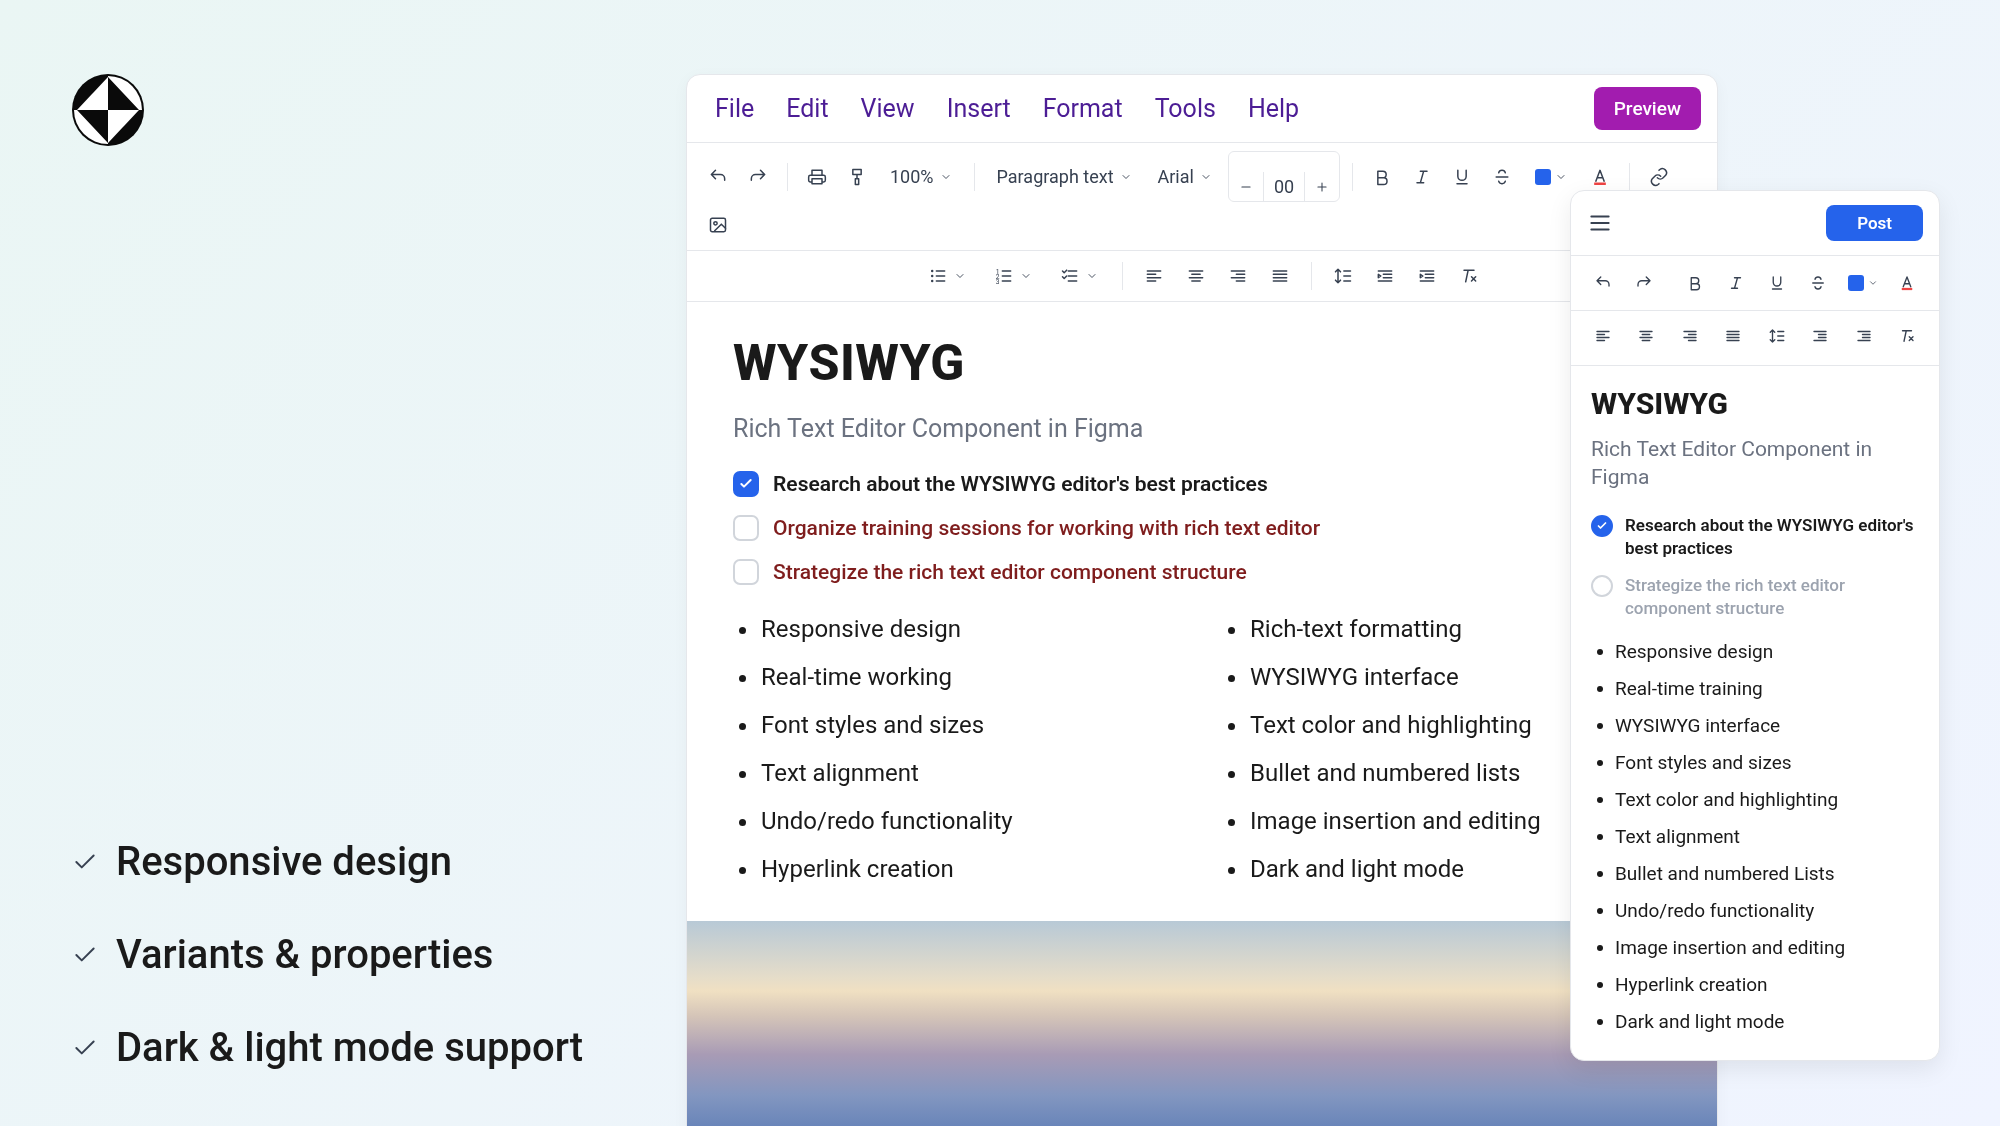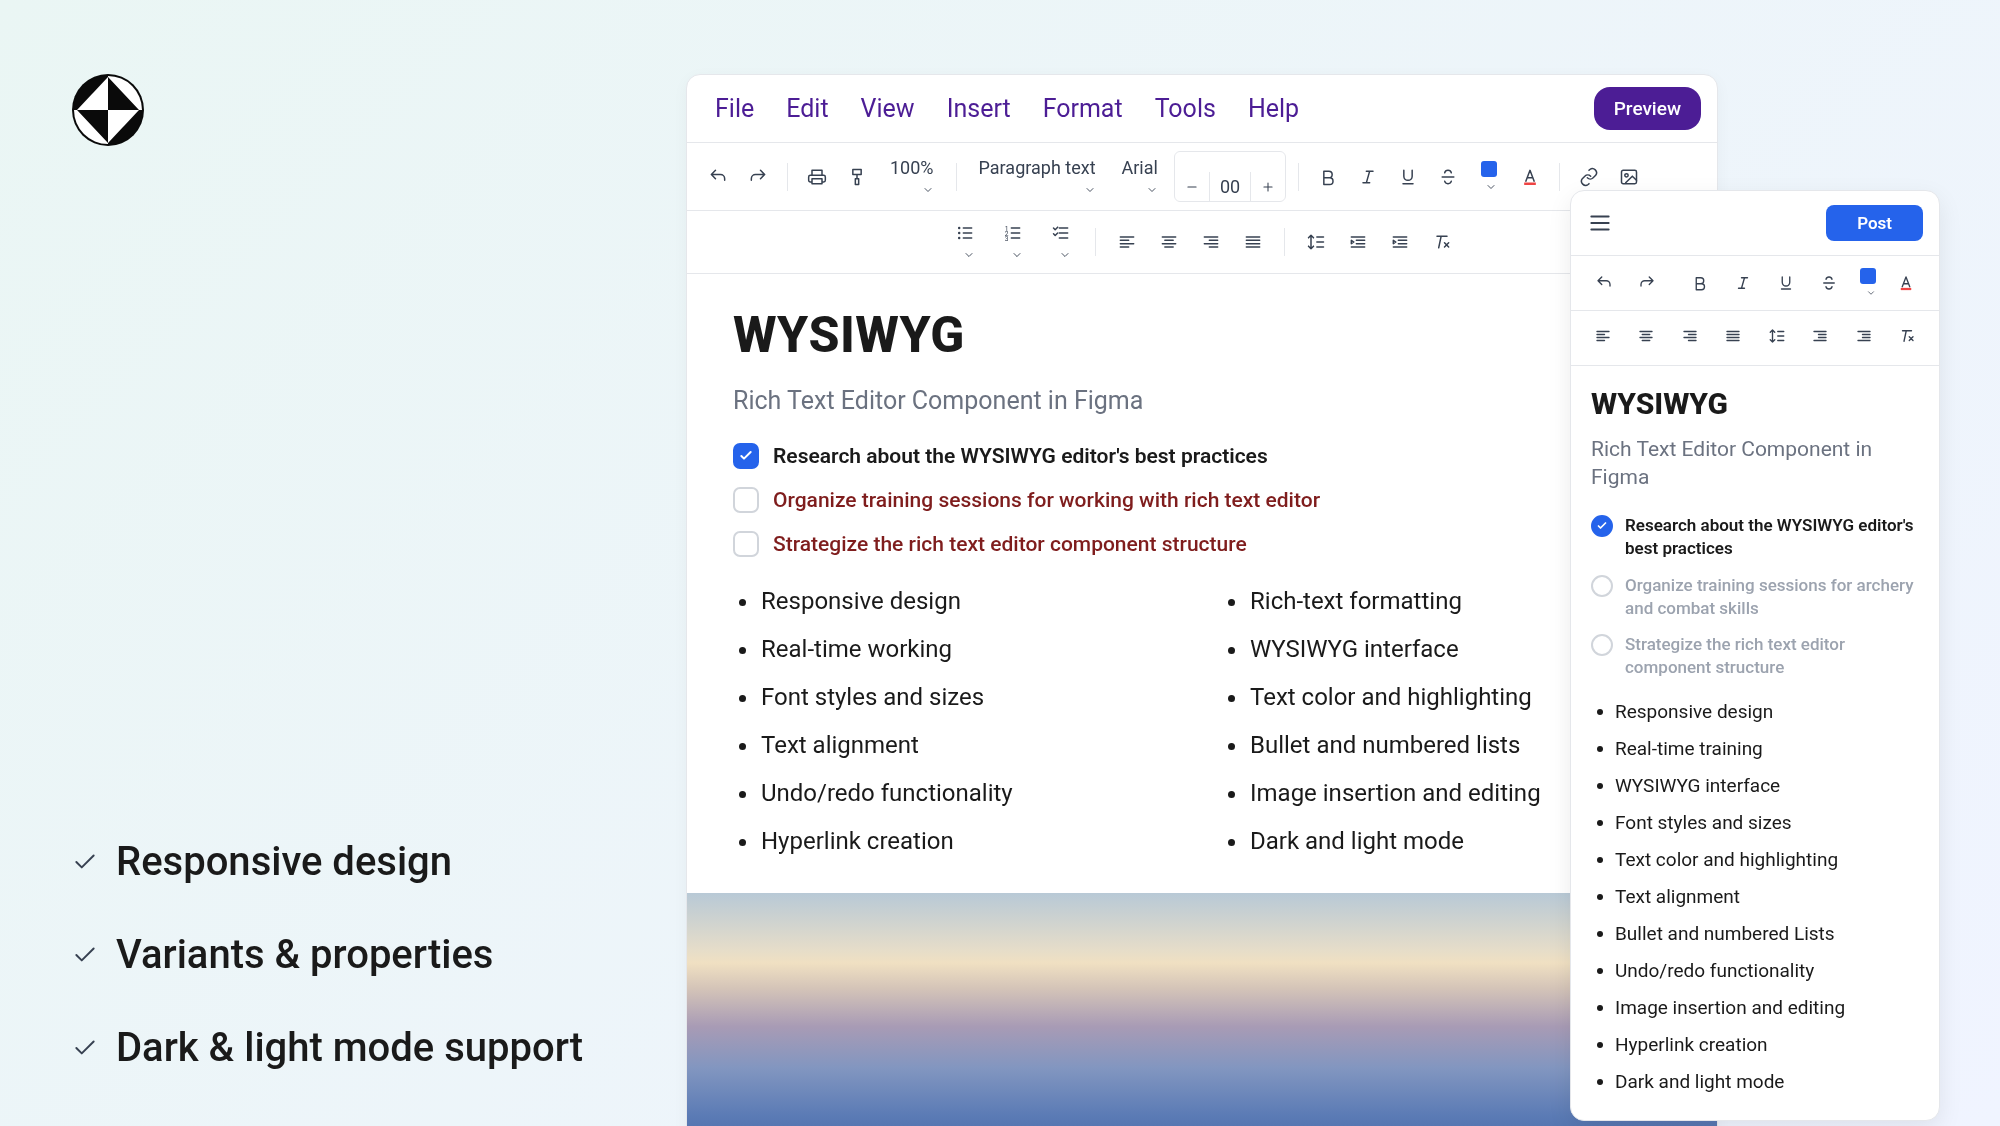--- a/index.html
+++ b/index.html
@@ -41,38 +41,38 @@
     display: flex; align-items: center; justify-content: space-between;
     padding: 12px 16px;
     border-bottom: 1px solid #e5e7eb;
   }
   .menu-items { display: flex; gap: 8px; }
   .menu-item {
     padding: 6px 12px; font-size: 25px; color: #4c1d95;
     border-radius: 6px; cursor: pointer;
   }
   .preview-btn {
-    background: #4c1d95; color: #fff;
-    padding: 10px 20px; border-radius: 16px;
+    background: #a21caf; color: #fff;
+    padding: 10px 20px; border-radius: 8px;
     font-size: 19px; font-weight: 500; cursor: pointer;
   }
   .toolbar {
     display: flex; align-items: center; flex-wrap: wrap;
     padding: 8px 14px; gap: 6px;
     border-bottom: 1px solid #e5e7eb;
     font-size: 18px; color: #374151;
   }
   .toolbar-row2 {
     display: flex; align-items: center; justify-content: center;
     padding: 8px 14px; gap: 8px;
     border-bottom: 1px solid #e5e7eb;
   }
   .tb-btn { display: inline-flex; align-items: center; justify-content: center; width: 34px; height: 34px; border-radius: 6px; cursor: pointer; }
   .tb-sep { width: 1px; height: 28px; background: #e5e7eb; margin: 0 6px; }
-  .tb-select { display: inline-flex; align-items: flex-end; gap: 6px; padding: 4px 10px; border-radius: 6px; cursor: pointer; font-size: 18px; white-space: nowrap; flex-direction: column; }
+  .tb-select { display: inline-flex; align-items: center; gap: 6px; padding: 4px 10px; border-radius: 6px; cursor: pointer; font-size: 18px; white-space: nowrap; }
   .tb-color-swatch { width: 16px; height: 16px; background: #2563eb; border-radius: 3px; }
   .tb-font-box { display: flex; align-items: center; border: 1px solid #e5e7eb; border-radius: 6px; overflow: hidden; }
   .tb-font-box .seg { padding: 4px 10px; display: flex; align-items: center; justify-content: center; cursor: pointer; margin-top: 20px; }
   .tb-font-box .seg.mid { border-left: 1px solid #e5e7eb; border-right: 1px solid #e5e7eb; min-width: 40px; justify-content: center; }
   .doc-body { padding: 32px 46px 0 46px; }
   .doc-title { font-size: 50px; font-weight: 800; letter-spacing: 0.5px; margin-bottom: 22px; }
   .doc-subtitle { font-size: 25px; color: #6b7280; margin-bottom: 28px; }
   .task { display: flex; align-items: center; gap: 14px; margin-bottom: 18px; font-size: 21px; font-weight: 600; }
   .task.dim { color: #7f1d1d; font-weight: 500; }
   .chk { width: 26px; height: 26px; border-radius: 7px; border: 2px solid #d1d5db; flex-shrink: 0; display: flex; align-items: center; justify-content: center; }
@@ -499,24 +499,20 @@
     <div class="m-task">
       <div class="m-chk checked">
           <svg width="12" height="12" viewBox="0 0 24 24">
             <path d="M5 12l4 4 10-10" stroke="#fff" stroke-width="3.5" fill="none" stroke-linecap="round" stroke-linejoin="round"></path>
           </svg>
         </div>
       <span>Research about the WYSIWYG editor's best practices</span>
     </div>
     <div class="m-task dim">
       <div class="m-chk"></div>
-      <span>Organize training sessions for archery and combat skills</span>
-    </div>
-    <div class="m-task dim">
-      <div class="m-chk"></div>
       <span>Strategize the rich text editor component structure</span>
     </div>
 
     <ul class="m-list">
       <li>Responsive design</li>
       <li>Real-time training</li>
       <li>WYSIWYG interface</li>
       <li>Font styles and sizes</li>
       <li>Text color and highlighting</li>
       <li>Text alignment</li>

